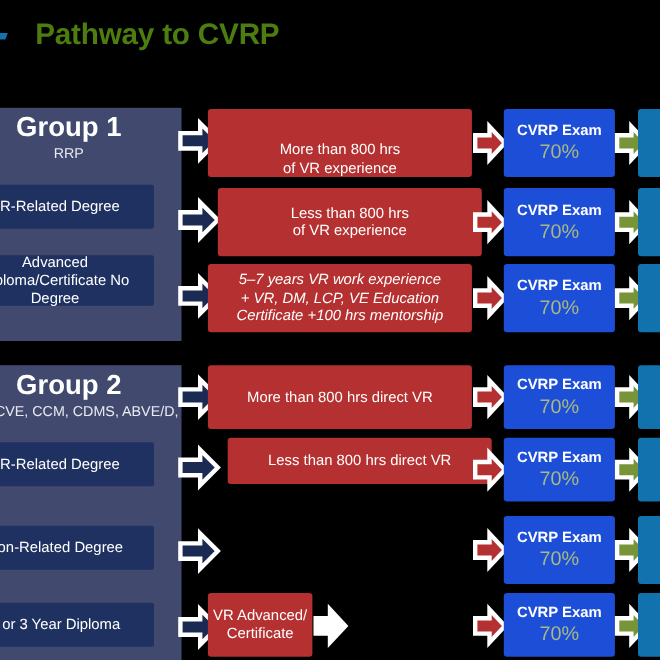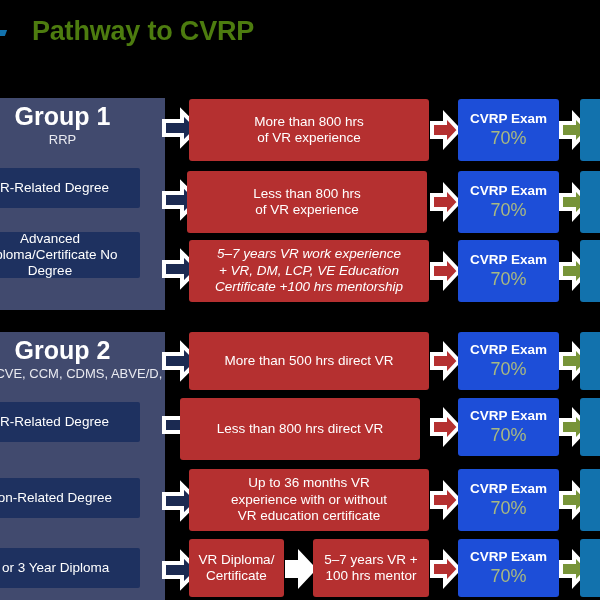--- a/index.html
+++ b/index.html
@@ -78,25 +78,25 @@
     <svg width="38" height="40" viewBox="0 0 38 40">
       <path d="M2,13 L20,13 L20,4 L36,20 L20,36 L20,27 L2,27 Z" fill="#1b2a52" stroke="#ffffff" stroke-width="4"></path>
     </svg>
   </div>
   <div class="arrow" style="left:162px;top:249px;">
     <svg width="38" height="40" viewBox="0 0 38 40">
       <path d="M2,13 L20,13 L20,4 L36,20 L20,36 L20,27 L2,27 Z" fill="#1b2a52" stroke="#ffffff" stroke-width="4"></path>
     </svg>
   </div>
 
-  <div class="box red" style="left:189px;top:99px;width:240px;height:62px;">
+  <div class="box red" style="left:189px;top:99px;width:240px;height:62px;justify-content:flex-end;">
     <div class="t" style="white-space:pre-line;">More than 800 hrs
 of VR experience</div>
   </div>
-  <div class="box red" style="left:187px;top:171px;width:240px;height:62px;">
+  <div class="box red" style="left:198px;top:171px;width:240px;height:62px;">
     <div class="t" style="white-space:pre-line;">Less than 800 hrs
 of VR experience</div>
   </div>
   <div class="box red" style="left:189px;top:240px;width:240px;height:62px;">
     <div class="t" style="white-space:pre-line;font-style:italic;">5–7 years VR work experience
 + VR, DM, LCP, VE Education
 Certificate +100 hrs mentorship</div>
   </div>
 
   <div class="arrow" style="left:430px;top:112px;">
@@ -179,43 +179,34 @@
       <path d="M2,13 L20,13 L20,4 L36,20 L20,36 L20,27 L2,27 Z" fill="#1b2a52" stroke="#ffffff" stroke-width="4"></path>
     </svg>
   </div>
   <div class="arrow" style="left:162px;top:550px;">
     <svg width="38" height="40" viewBox="0 0 38 40">
       <path d="M2,13 L20,13 L20,4 L36,20 L20,36 L20,27 L2,27 Z" fill="#1b2a52" stroke="#ffffff" stroke-width="4"></path>
     </svg>
   </div>
 
   <div class="box red" style="left:189px;top:332px;width:240px;height:58px;">
-    <div class="t" style="white-space:pre-line;">More than 500 hrs direct VR</div>
-  </div>
-  <div class="box red" style="left:180px;top:398px;width:240px;height:62px;">
+    <div class="t" style="white-space:pre-line;">More than 800 hrs direct VR</div>
+  </div>
+  <div class="box red" style="left:207px;top:398px;width:240px;height:42px;">
     <div class="t" style="white-space:pre-line;">Less than 800 hrs direct VR</div>
   </div>
-  <div class="box red" style="left:189px;top:469px;width:240px;height:62px;">
-    <div class="t" style="white-space:pre-line;">Up to 36 months VR
-experience with or without
-VR education certificate</div>
-  </div>
 
   <div class="box red" style="left:189px;top:539px;width:95px;height:58px;">
-    <div class="t" style="white-space:pre-line;">VR Diploma/
+    <div class="t" style="white-space:pre-line;">VR Advanced/
 Certificate</div>
   </div>
   <div class="arrow" style="left:285px;top:551px;">
     <svg width="31" height="36" viewBox="0 0 31 36">
       <path d="M2,11 L15,11 L15,3 L29,18 L15,33 L15,25 L2,25 Z" fill="#ffffff" stroke="#ffffff" stroke-width="4"></path>
     </svg>
-  </div>
-  <div class="box red" style="left:313px;top:539px;width:116px;height:58px;">
-    <div class="t" style="white-space:pre-line;">5–7 years VR +
-100 hrs mentor</div>
   </div>
 
   <div class="arrow" style="left:430px;top:343px;">
     <svg width="31" height="36" viewBox="0 0 31 36">
       <path d="M2,11 L15,11 L15,3 L29,18 L15,33 L15,25 L2,25 Z" fill="#b53030" stroke="#ffffff" stroke-width="4"></path>
     </svg>
   </div>
   <div class="arrow" style="left:430px;top:409px;">
     <svg width="31" height="36" viewBox="0 0 31 36">
       <path d="M2,11 L15,11 L15,3 L29,18 L15,33 L15,25 L2,25 Z" fill="#b53030" stroke="#ffffff" stroke-width="4"></path>

